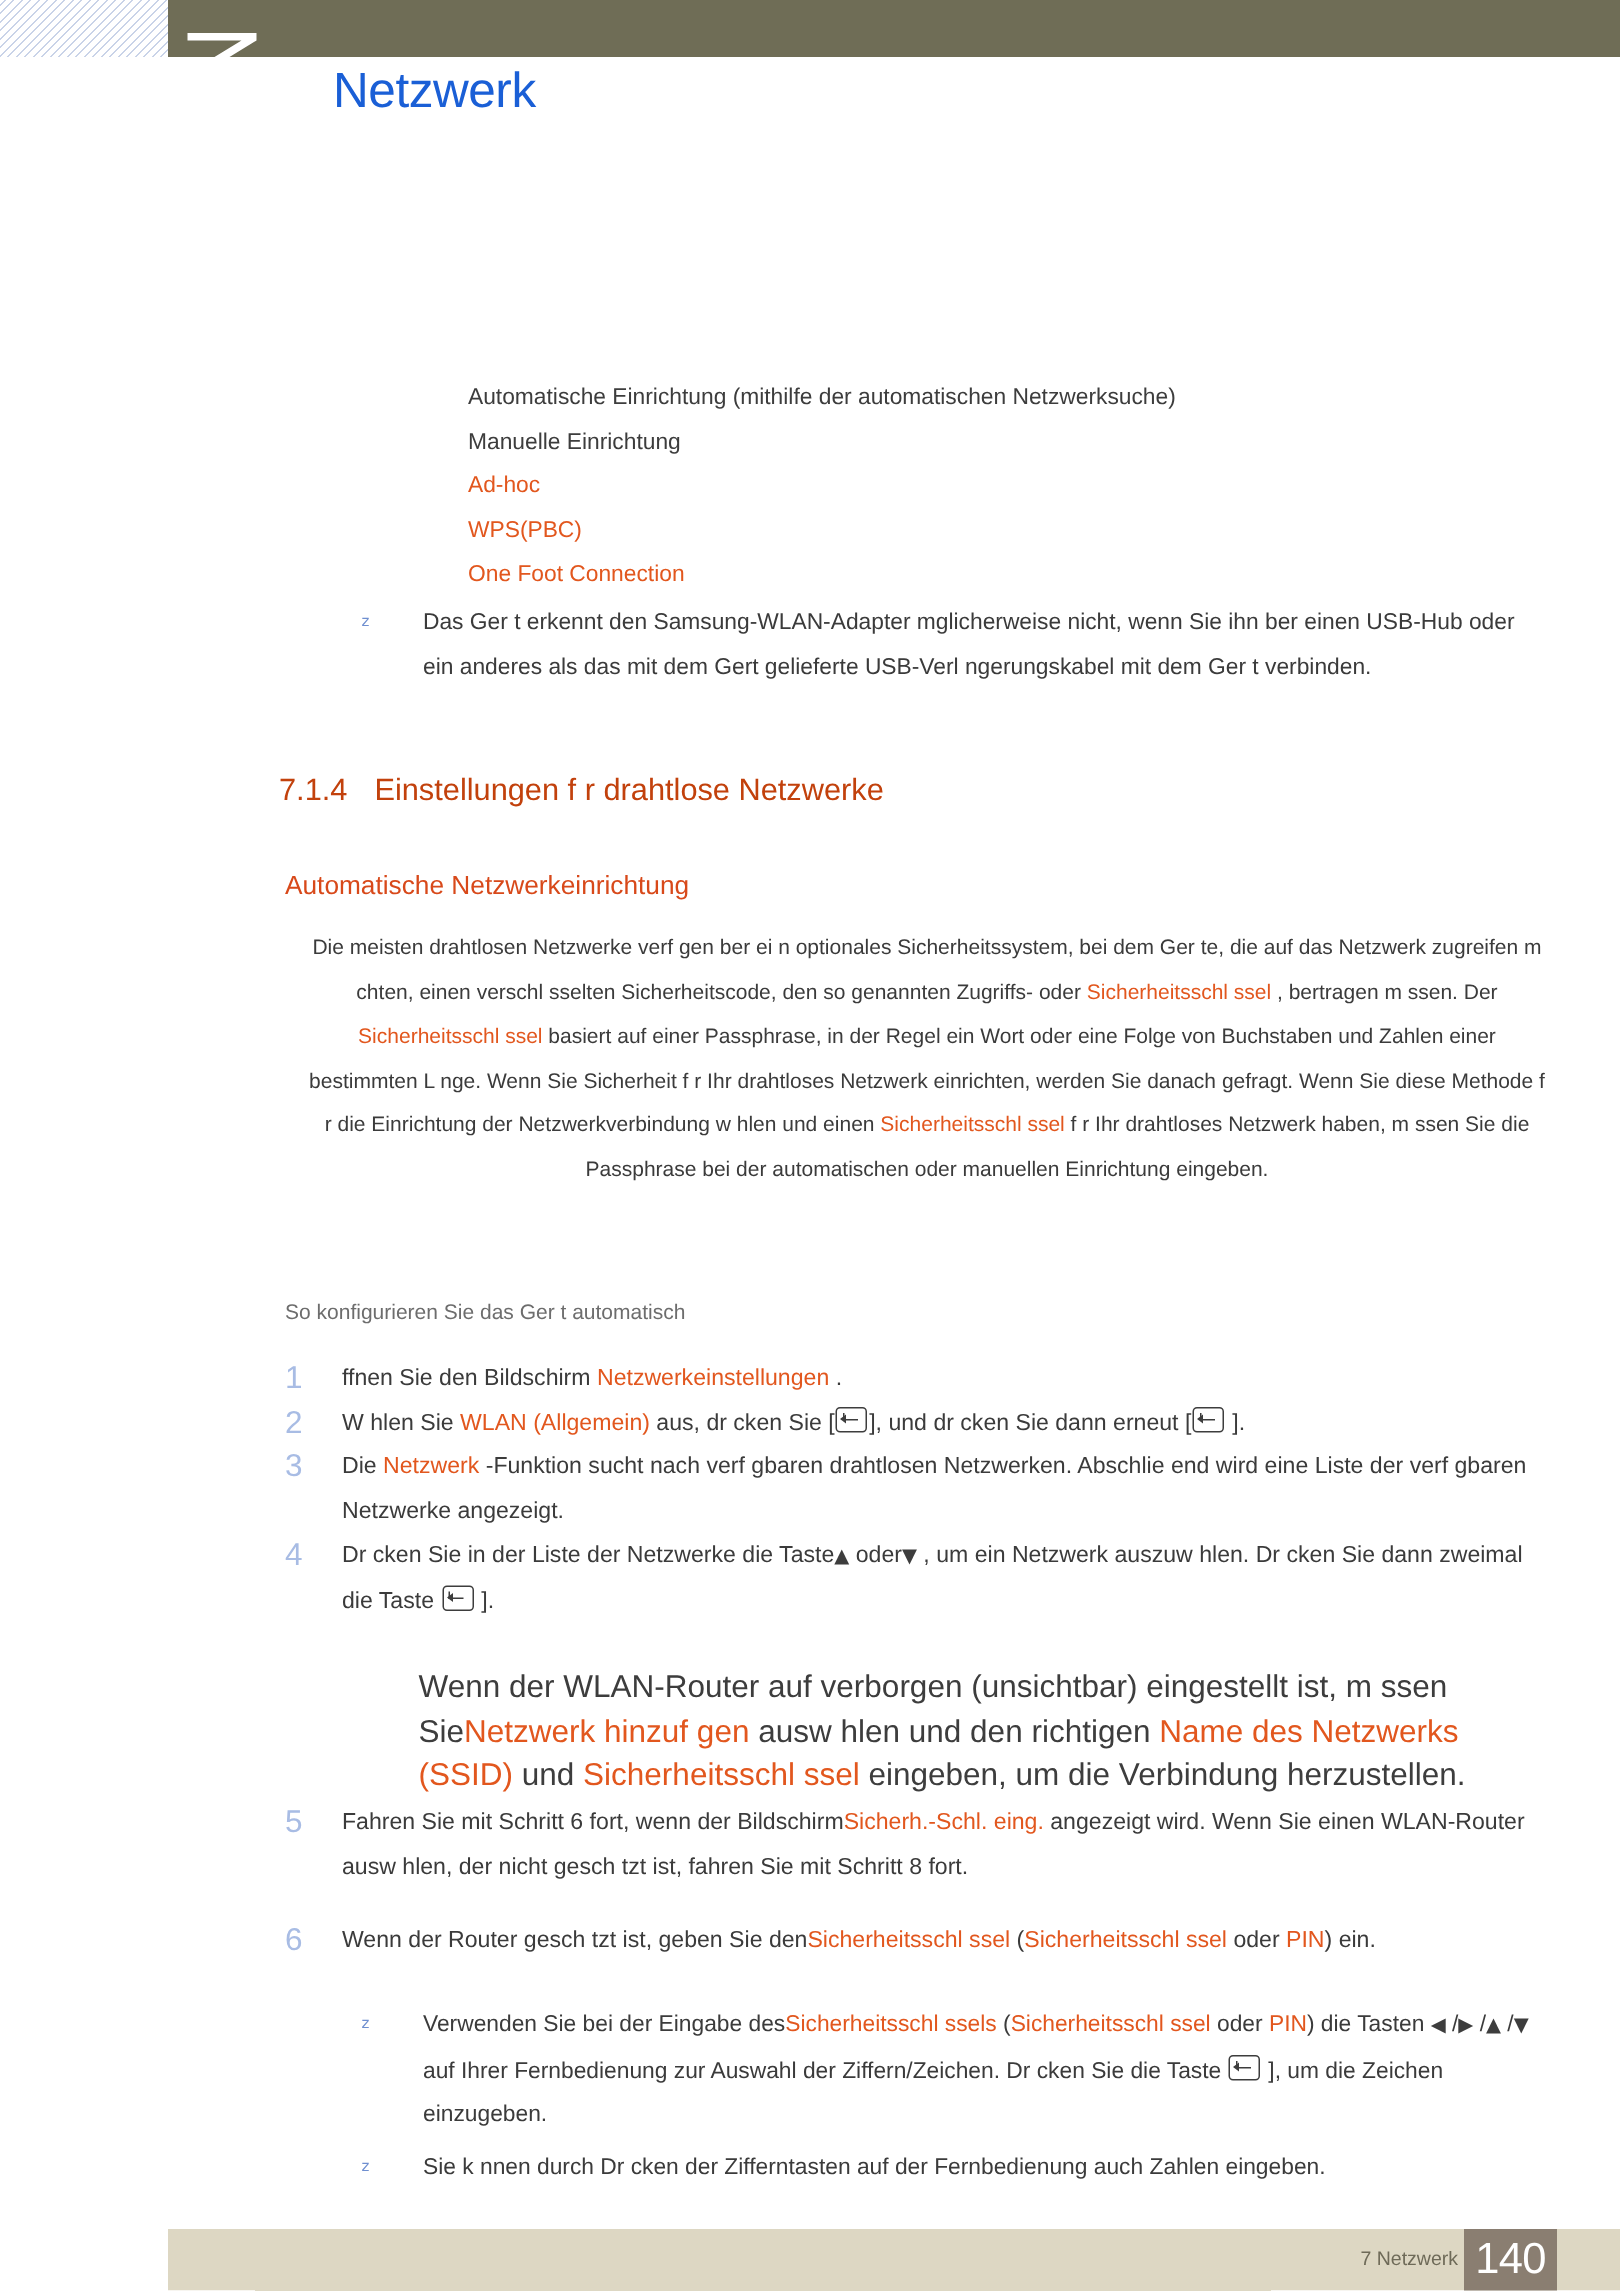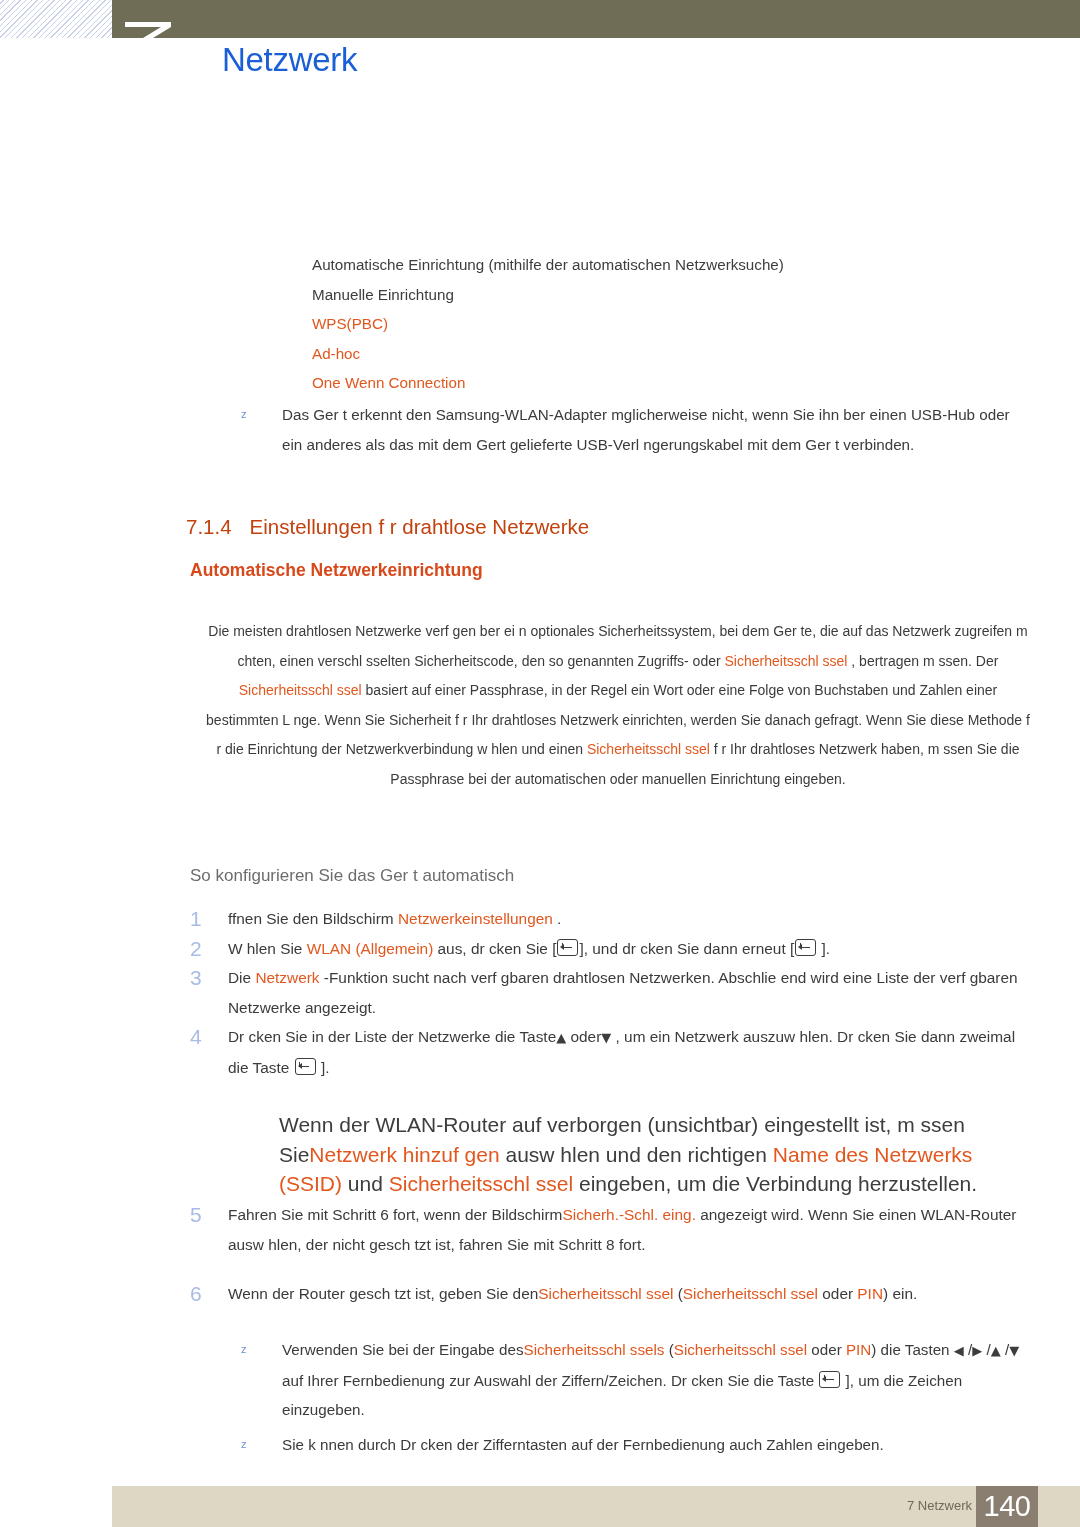--- a/index.html
+++ b/index.html
@@ -107,21 +107,21 @@
   .para {
     left: 204px;
     width: 828px;
     font-size: 14px;
     line-height: 29.5px;
     text-align: center;
   }
 
   .howto {
     left: 190px;
-    font-size: 17px;
+    font-size: 14px;
     color: #6d6d6d;
   }
 
   
   .steps { left: 190px; width: 830px; }
   .step {
     display: flex;
     margin-bottom: 0px;
     font-size: 15.4px;
     line-height: 29.5px;
@@ -227,37 +227,37 @@
     </svg>
   </div>
   <div class="header-title">Netzwerk</div>
 </div>
 
 <div class="content">
 
   <div class="blk plainlist body-txt" style="top:222px;">
     <div>Automatische Einrichtung (mithilfe der automatischen Netzwerksuche)</div>
     <div>Manuelle Einrichtung</div>
+    <div class="orange">Ad-hoc</div>
     <div class="orange">WPS(PBC)</div>
-    <div class="orange">Ad-hoc</div>
-    <div class="orange">One Wenn Connection</div>
+    <div class="orange">One Foot Connection</div>
   </div>
 
   <div class="blk note-block" style="top:372px;">
     <div class="note-row">
       <div class="note-marker">z</div>
       <div class="note-text">Das Ger t erkennt den Samsung-WLAN-Adapter mglicherweise nicht, wenn Sie ihn  ber einen USB-Hub oder ein anderes als das mit dem Gert gelieferte USB-Verl ngerungskabel mit dem Ger t verbinden.</div>
     </div>
   </div>
 
   <div class="blk sec-head" style="top:487px;">
     <span class="num">7.1.4</span><span>Einstellungen f r drahtlose Netzwerke</span>
   </div>
 
-  <div class="blk sub-head" style="top:532px;font-weight:bold;">Automatische Netzwerkeinrichtung</div>
+  <div class="blk sub-head" style="top:552px;">Automatische Netzwerkeinrichtung</div>
 
   <div class="blk para" style="top:589px;">
     <span>Die meisten drahtlosen Netzwerke verf gen  ber ei n optionales Sicherheitssystem, bei dem Ger te, die auf das Netzwerk zugreifen m chten, einen verschl sselten Sicherheitscode, den so genannten Zugriffs- oder </span><span class="orange">Sicherheitsschl ssel</span><span> ,  bertragen m ssen. Der </span><span class="orange">Sicherheitsschl ssel</span><span> basiert auf einer Passphrase, in der Regel ein Wort oder eine Folge von Buchstaben und Zahlen einer bestimmten L nge. Wenn Sie Sicherheit f r Ihr drahtloses Netzwerk einrichten, werden Sie danach gefragt. Wenn Sie diese Methode f r die Einrichtung der Netzwerkverbindung w hlen und einen </span><span class="orange">Sicherheitsschl ssel</span><span> f r Ihr drahtloses Netzwerk haben, m ssen Sie die Passphrase bei der automatischen oder manuellen Einrichtung eingeben.</span>
   </div>
 
   <div class="blk howto" style="top:838px;">So konfigurieren Sie das Ger t automatisch</div>
 
   <div class="blk steps" style="top:876px;">
     <div class="step">
       <div class="step-num">1</div>

